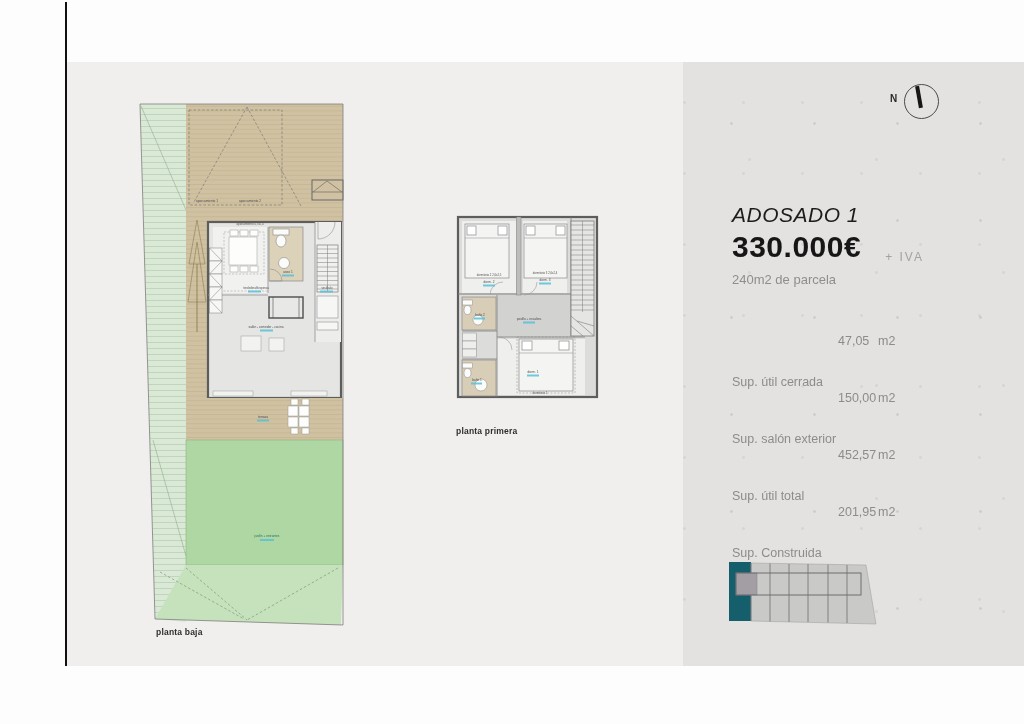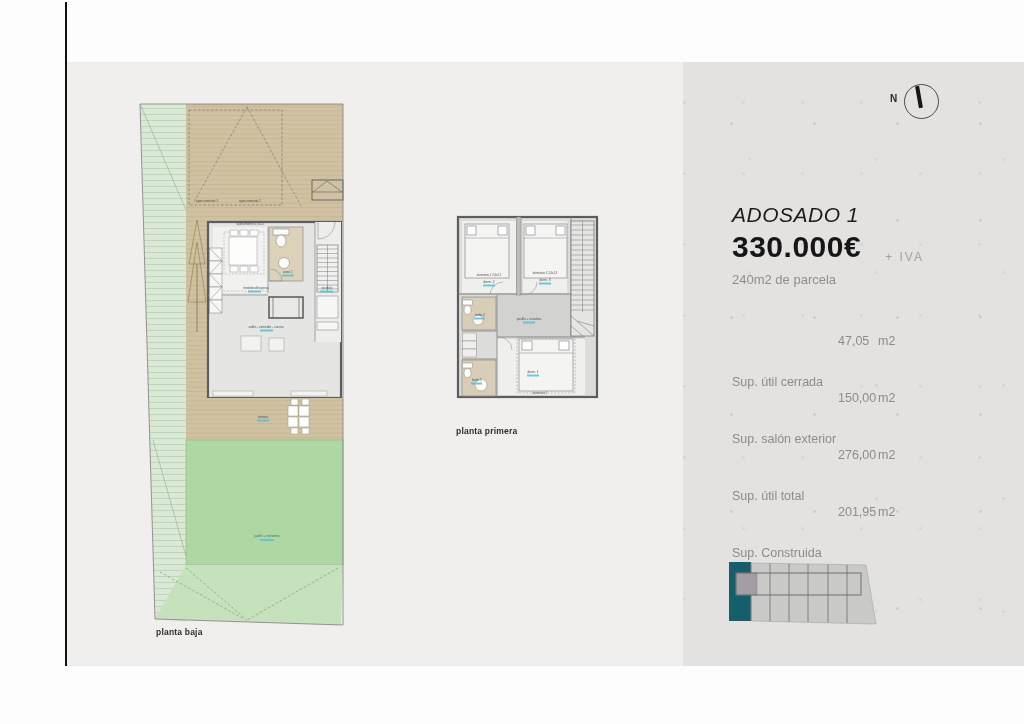--- a/index.html
+++ b/index.html
@@ -288,21 +288,21 @@
         <span class="area-value">47,05</span>
         <span class="area-unit">m2</span>
       </div>
       <div class="area-row">
         <span class="area-label">Sup. salón exterior</span>
         <span class="area-value">150,00</span>
         <span class="area-unit">m2</span>
       </div>
       <div class="area-row">
         <span class="area-label">Sup. útil total</span>
-        <span class="area-value">276,00</span>
+        <span class="area-value">452,57</span>
         <span class="area-unit">m2</span>
       </div>
       <div class="area-row">
         <span class="area-label">Sup. Construida</span>
         <span class="area-value">201,95</span>
         <span class="area-unit">m2</span>
       </div>
     </div>
 
     <svg class="abs" style="left:37px;top:492px" width="162" height="76" viewBox="720 554 162 76">

